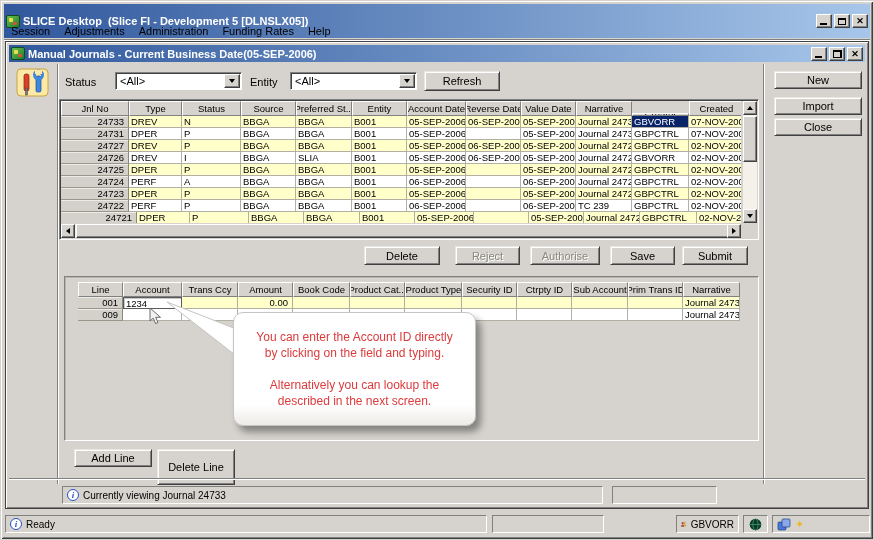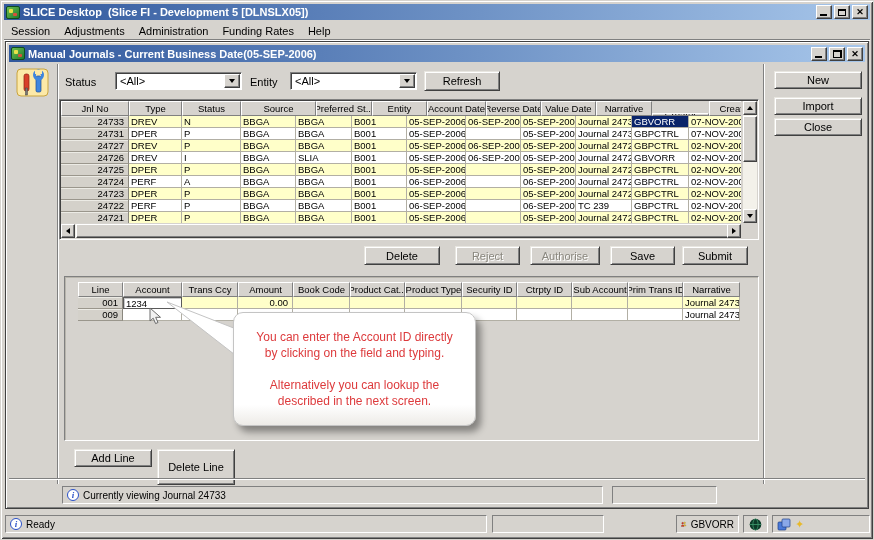--- a/index.html
+++ b/index.html
@@ -2,21 +2,21 @@
 <html><head>
 <meta charset="utf-8">
 <style>
   *{box-sizing:border-box;margin:0;padding:0}
   html,body{width:874px;height:540px}
   body{font-family:"Liberation Sans",sans-serif;background:#808080;overflow:hidden}
   .app{position:relative;width:874px;height:540px;background:#d6d3ce;border:1px solid #d6d3ce;
        box-shadow:inset 1px 1px 0 #fff, inset -1px -1px 0 #404040, inset 2px 2px 0 #d6d3ce, inset -2px -2px 0 #808080}
 
   
-  .titlebar{position:absolute;left:3px;top:3px;right:3px;height:16px;
+  .titlebar{position:absolute;left:3px;top:3px;right:3px;height:34px;
             background:linear-gradient(90deg,#31589d,#6f93c6 55%,#a7c6ea);display:flex;align-items:center;padding:0 2px}
   .ttl{color:#fff;font-weight:bold;font-size:11px;white-space:pre;margin-left:3px;flex:1;overflow:hidden}
   .winbtn{width:16px;height:14px;background:#d6d3ce;border:1px solid;border-color:#fff #404040 #404040 #fff;
           box-shadow:inset -1px -1px 0 #808080;margin-left:2px;position:relative;display:flex;align-items:center;justify-content:center;
           font-size:9px;font-weight:bold;color:#000}
   .g-min{position:absolute;left:3px;bottom:2px;width:7px;height:2px;background:#000}
   .g-max{width:8px;height:7px;border:1px solid #000;border-top:2px solid #000}
   .g-restore{position:relative;width:9px;height:8px}
   .g-restore:before{content:"";position:absolute;right:0;top:0;width:6px;height:5px;border:1px solid #000;border-top:2px solid #000}
   .g-restore:after{content:"";position:absolute;left:0;bottom:0;width:6px;height:5px;border:1px solid #000;border-top:2px solid #000;background:#d6d3ce}
@@ -165,21 +165,21 @@
         </span>
     </div>
     <button class="btn" style="left:418px;top:29px;width:76px;height:20px">Refresh</button>
 
     <div class="gridbox" style="left:53px;top:57px;width:700px;height:141px">
       <div style="position:absolute;left:1px;top:1px;right:17px;bottom:16px;overflow:hidden;background:#d6d3ce">
         <div class="thead" id="jt-head">
             <div class="hcell" style="width: 68px;">Jnl No</div>
             <div class="hcell" style="width: 53px;">Type</div>
             <div class="hcell" style="width: 59px;">Status</div>
-            <div class="hcell" style="width: 75px;">Source</div>
+            <div class="hcell" style="width: 55px;">Source</div>
             <div class="hcell" style="width: 56px;">Preferred St...</div>
             <div class="hcell" style="width: 55px;">Entity</div>
             <div class="hcell" style="width: 59px;">Account Date</div>
             <div class="hcell" style="width: 55px;">Reverse Date</div>
             <div class="hcell" style="width: 55px;">Value Date</div>
             <div class="hcell" style="width: 56px;">Narrative</div>
             <div class="hcell" style="width: 57px; margin-top: 12px;">Creator</div>
             <div class="hcell" style="width: 55px;">Created</div>
           </div>
         <div id="jt-body">
@@ -289,21 +289,21 @@
               <div class="tcell" style="width: 56px;">BBGA</div>
               <div class="tcell" style="width: 55px;">B001</div>
               <div class="tcell" style="width: 59px;">06-SEP-2006</div>
               <div class="tcell" style="width: 55px;"></div>
               <div class="tcell" style="width: 55px;">06-SEP-2006</div>
               <div class="tcell" style="width: 56px;">TC 239</div>
               <div class="tcell" style="width: 57px;">GBPCTRL</div>
               <div class="tcell" style="width: 55px;">02-NOV-200...</div>
             </div>
             <div class="trow y">
-              <div class="tcell rowhead" style="width: 68px;">24721</div>
+              <div class="tcell rowhead" style="width: 76px;">24721</div>
               <div class="tcell" style="width: 53px;">DPER</div>
               <div class="tcell" style="width: 59px;">P</div>
               <div class="tcell" style="width: 55px;">BBGA</div>
               <div class="tcell" style="width: 56px;">BBGA</div>
               <div class="tcell" style="width: 55px;">B001</div>
               <div class="tcell" style="width: 59px;">05-SEP-2006</div>
               <div class="tcell" style="width: 55px;"></div>
               <div class="tcell" style="width: 55px;">05-SEP-2006</div>
               <div class="tcell" style="width: 56px;">Journal 2472...</div>
               <div class="tcell" style="width: 57px;">GBPCTRL</div>

